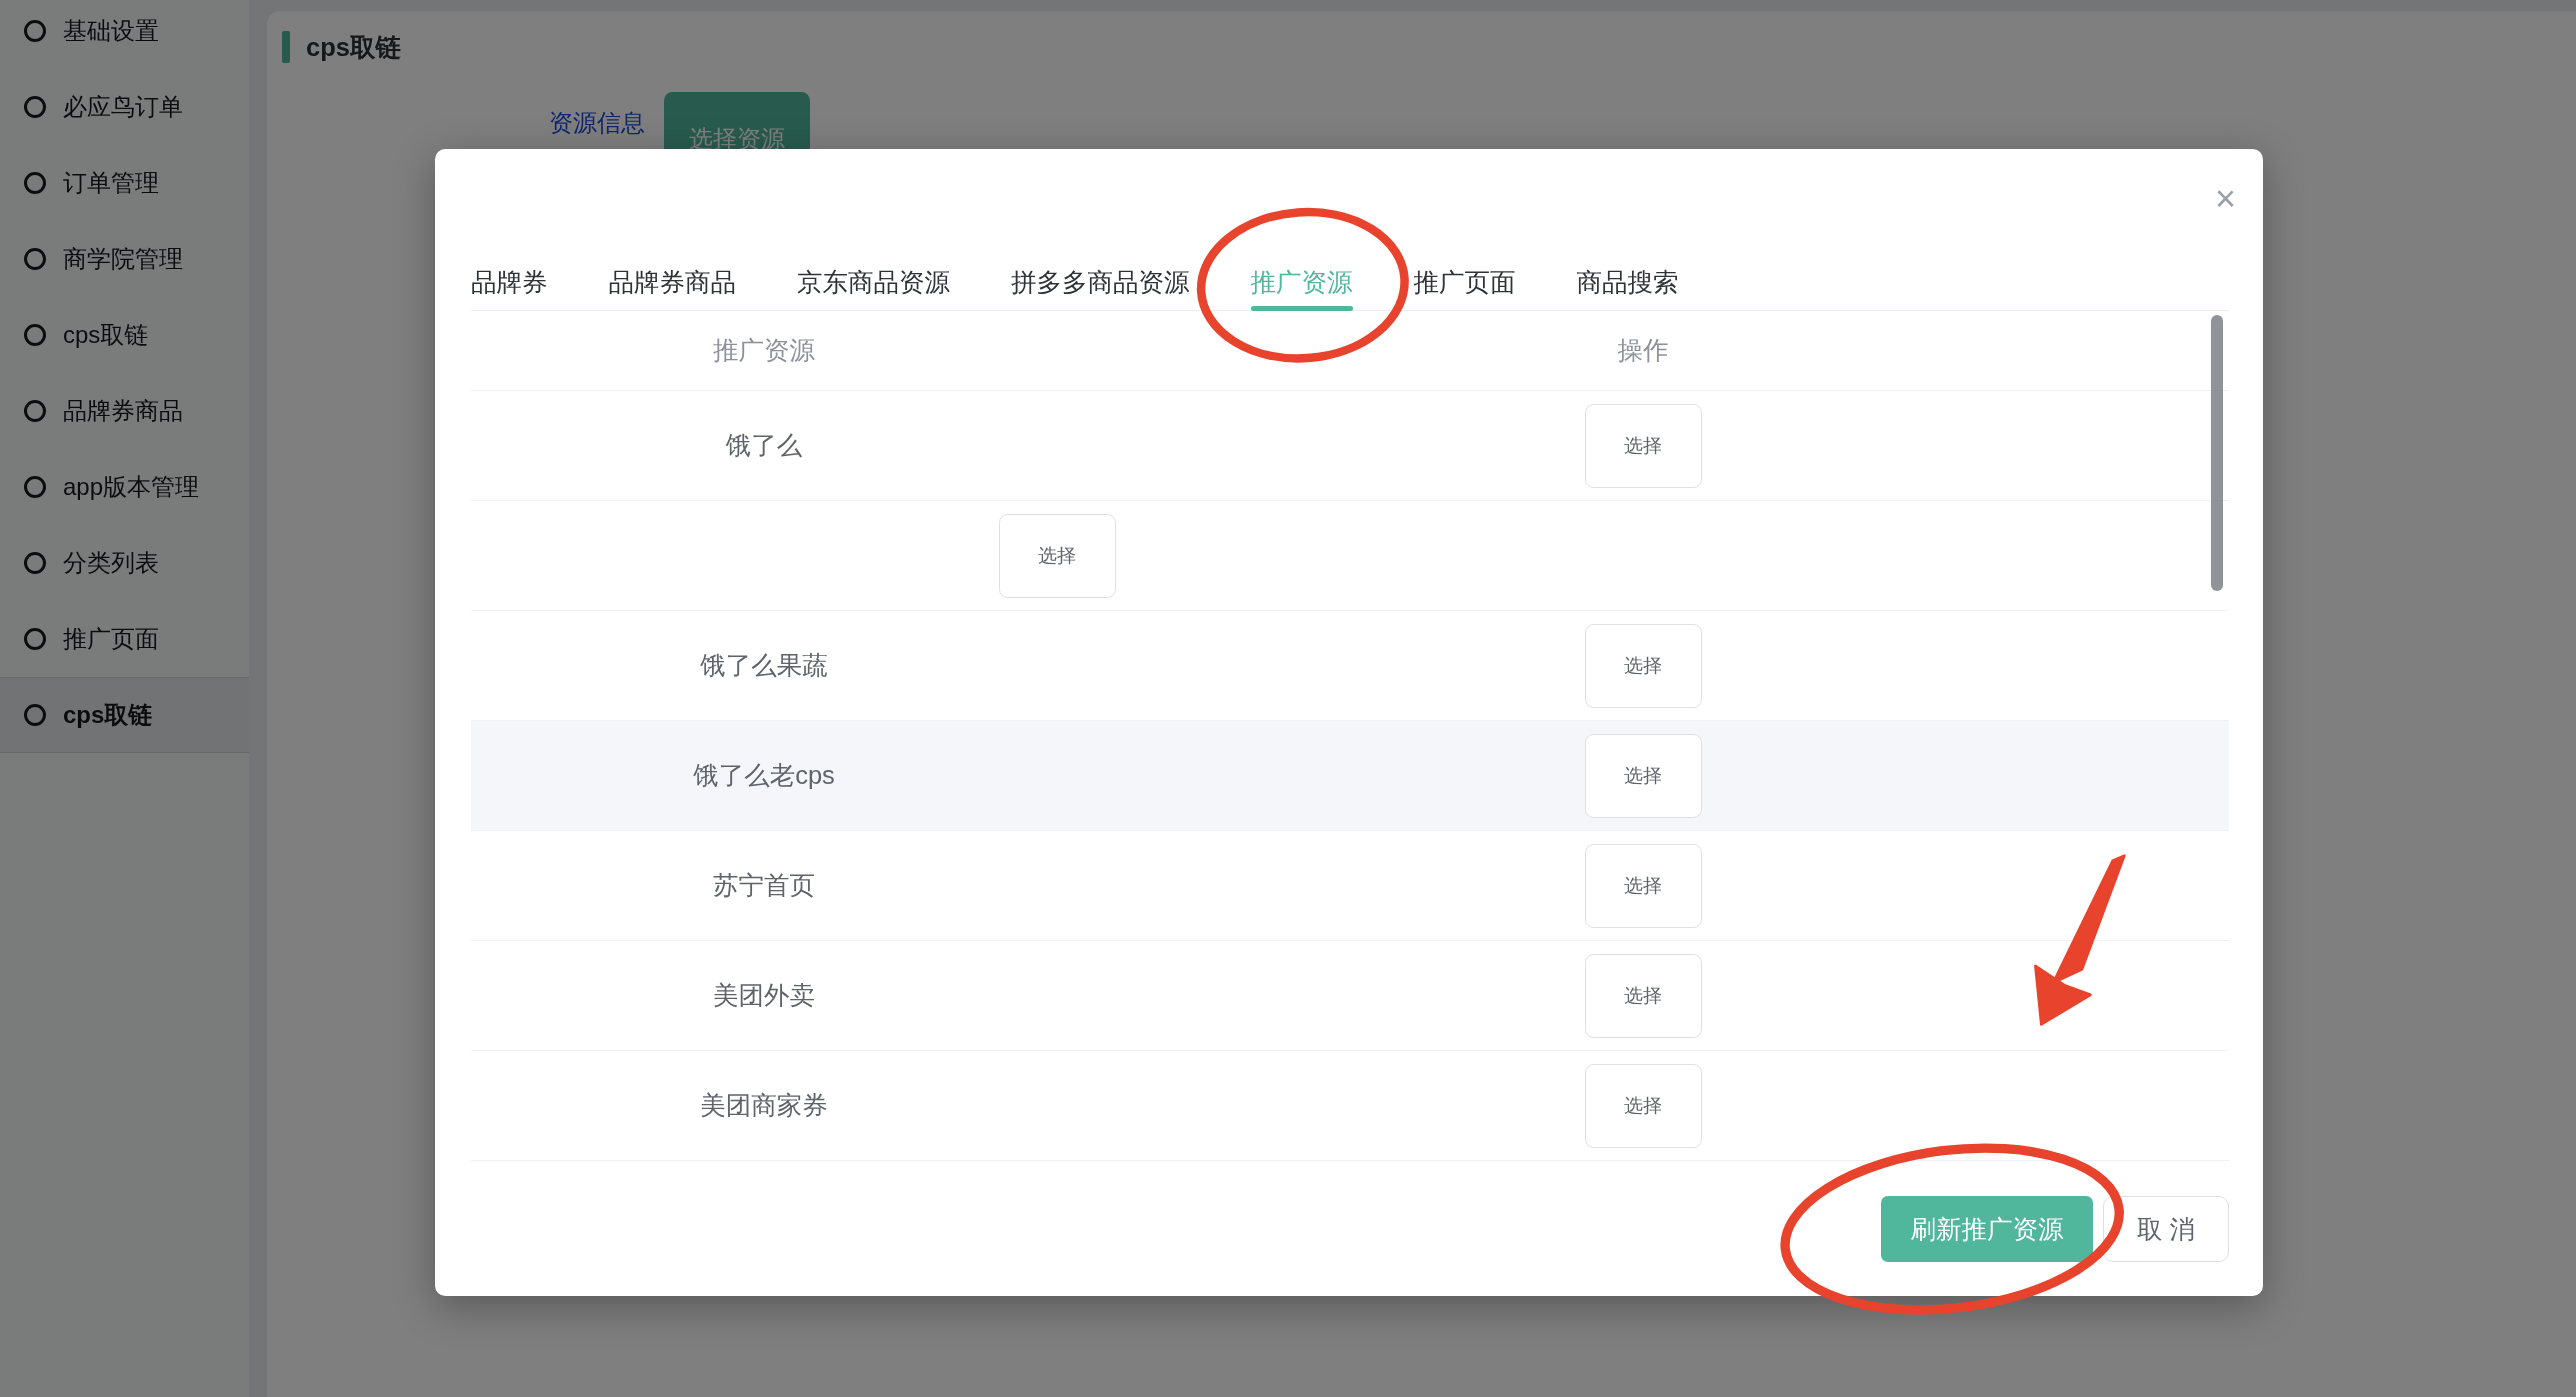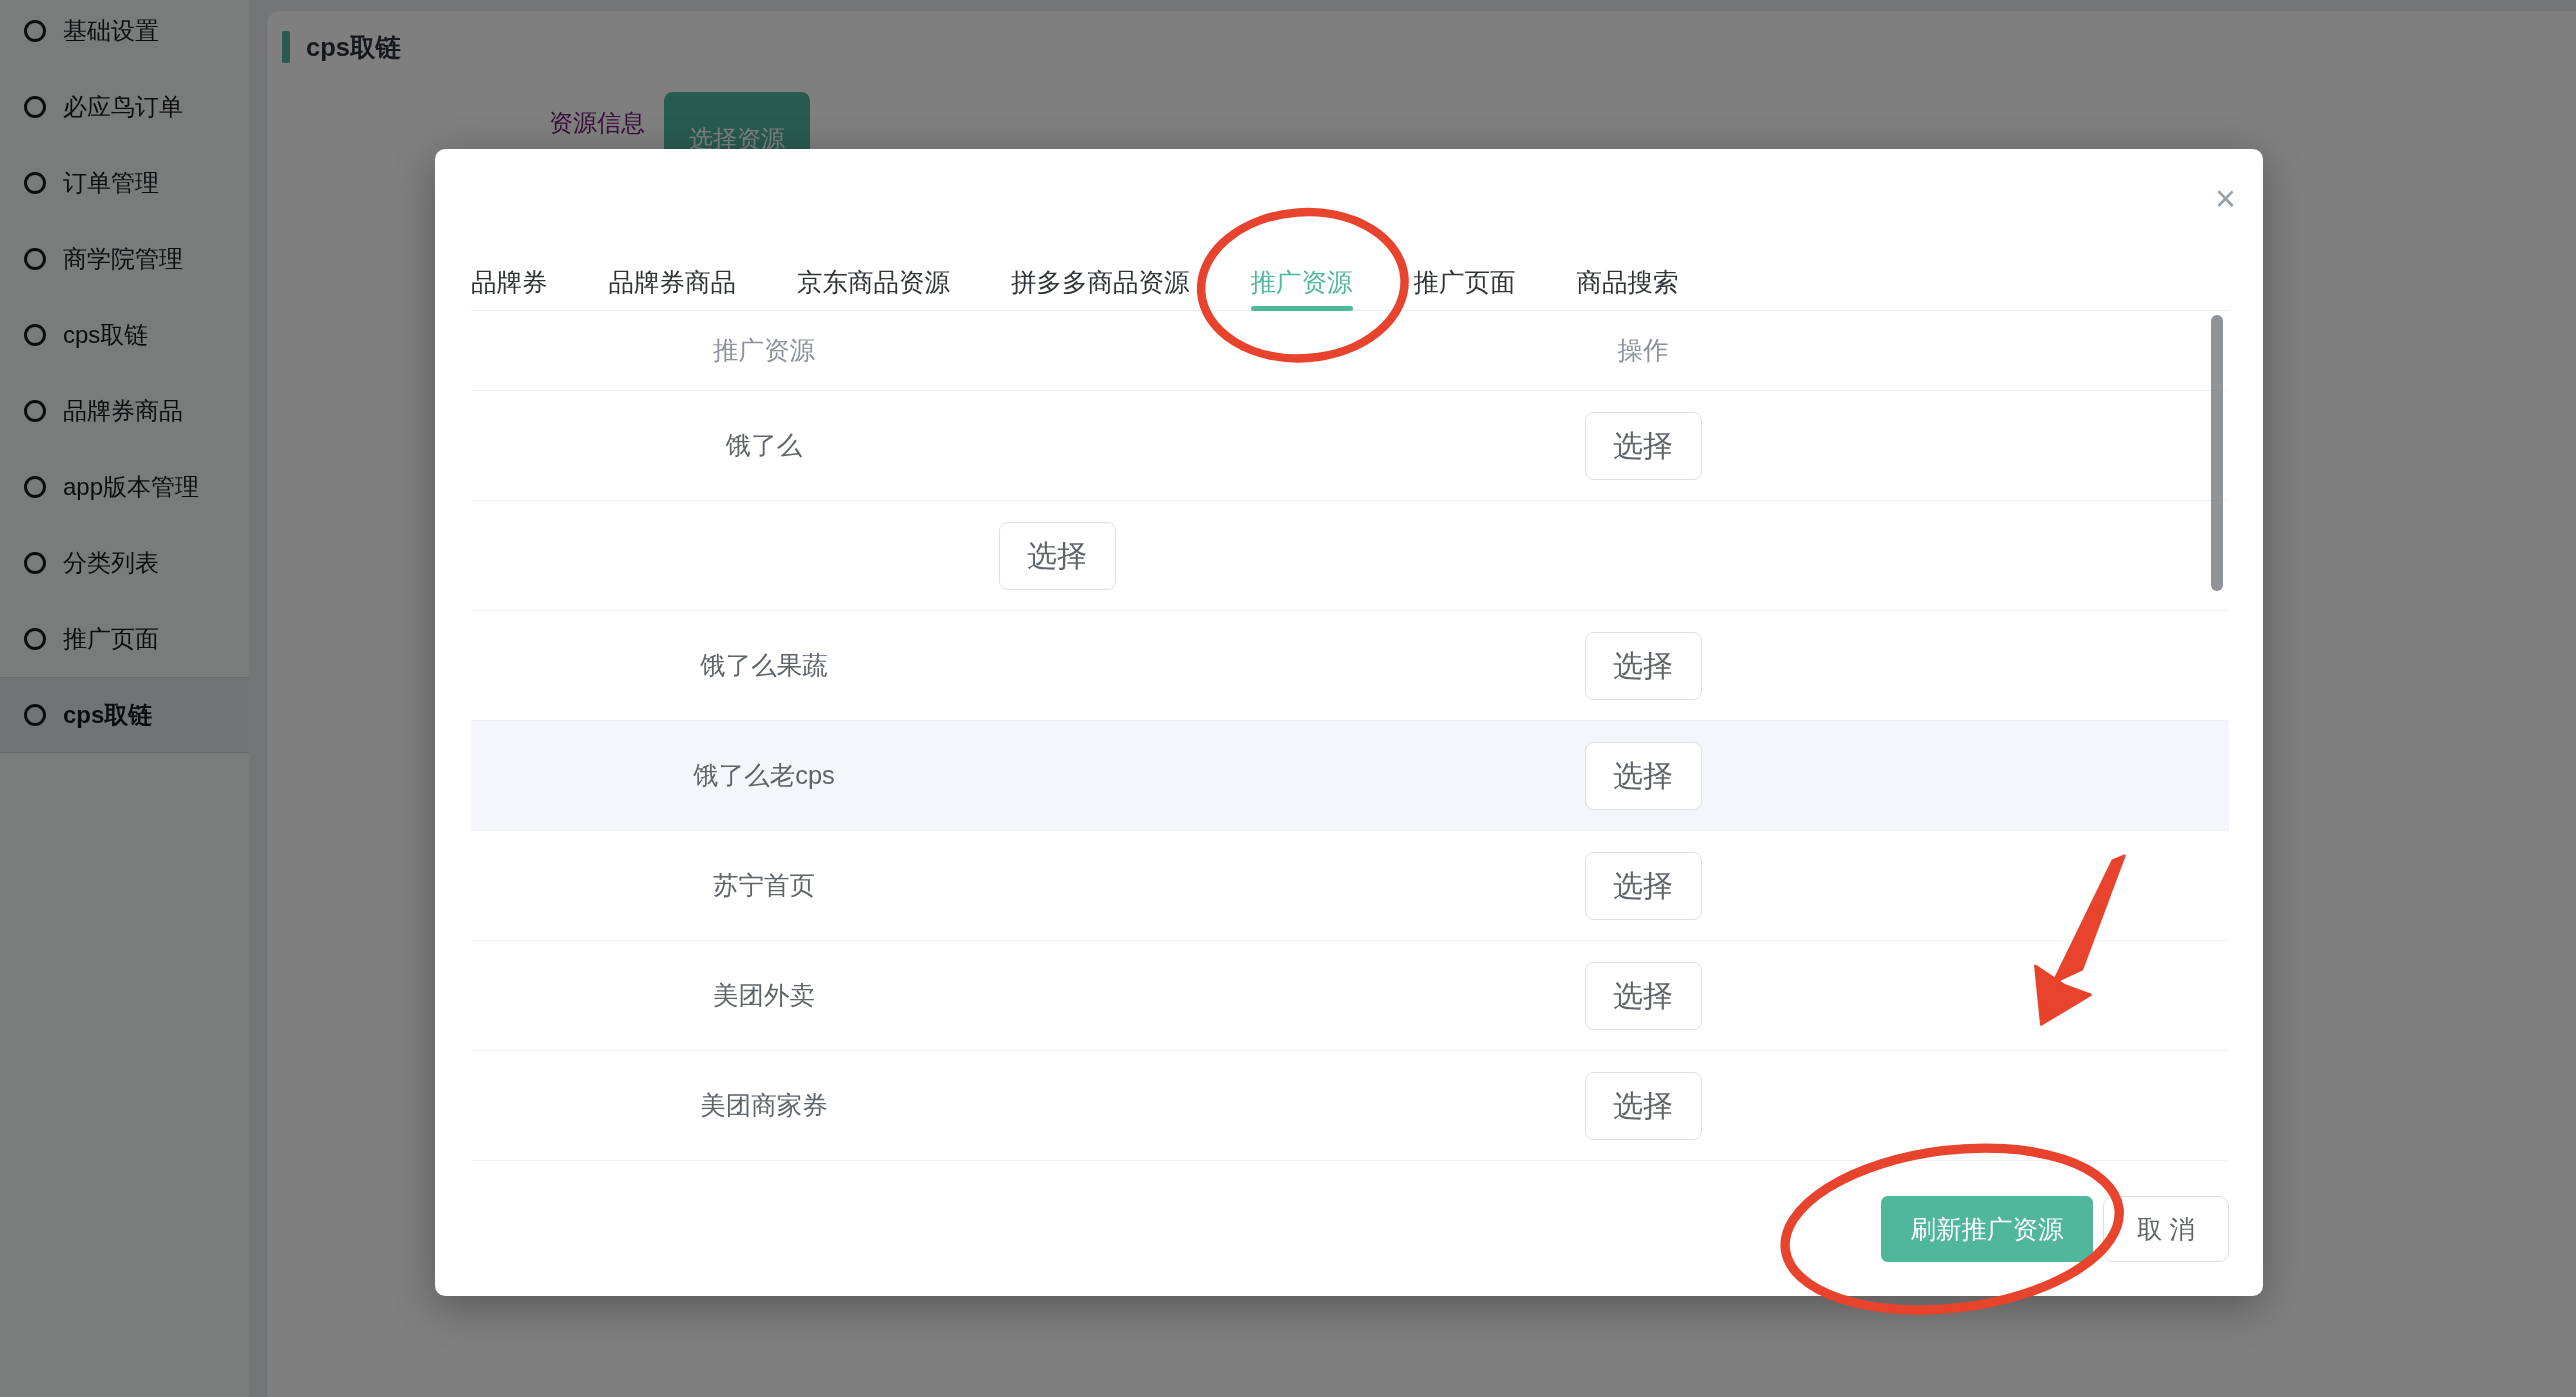--- a/index.html
+++ b/index.html
@@ -11,21 +11,21 @@
   .sidebar { position:absolute; left:0; top:0; width:249px; height:1398px; background:#f5f6f7; z-index:1; }
   .side-list { list-style:none; margin-top:-6.8px; }
   .side-item { height:76px; display:flex; align-items:center; padding-left:24px; font-size:24px; color:#17191d; cursor:pointer; }
   .side-item .ring { width:22px; height:22px; border:3.4px solid #17191d; border-radius:50%; margin-right:17px; flex:0 0 auto; }
   .side-item.selected { background:#e4e6e8; border-top:0.8px solid #cfd2d6; border-bottom:0.8px solid #cfd2d6; font-weight:bold; }
 
   
   .main-card { position:absolute; left:267px; top:11px; width:2309px; height:1387px; background:#ffffff; border-radius:13.6px 0 0 0; z-index:2; }
   .title-bar { position:absolute; left:15.3px; top:20.4px; width:7.6px; height:32px; background:#50b69c; border-radius:1.7px; }
   .page-title { position:absolute; left:39px; top:20.4px; line-height:32px; font-size:25.5px; font-weight:bold; color:#2c3137; }
-  .top-tab-plain { position:absolute; left:282px; top:100px; height:24px; line-height:24px; font-size:24px; color:#701a75; cursor:pointer; }
+  .top-tab-plain { position:absolute; left:282px; top:100px; height:24px; line-height:24px; font-size:24px; color:#1d4ed8; cursor:pointer; }
   .top-tab-active { position:absolute; left:397px; top:81px; width:146px; height:75px; background:#50b69c; border-radius:8.5px 8.5px 0 0; color:#ffffff; font-size:24px; text-align:center; padding-top:31px; cursor:pointer; }
 
   
   .overlay { position:absolute; left:0; top:0; width:2576px; height:1398px; background:rgba(0,0,0,0.5); z-index:10; }
 
   
   .dialog { position:absolute; left:435px; top:149px; width:1828px; height:1147px; background:#ffffff; border-radius:10.2px; box-shadow:0 10.2px 41px rgba(0,0,0,0.3); z-index:20; }
   .dlg-close { position:absolute; left:1765px; top:24px; width:51px; height:51px; font-size:36px; line-height:51px; text-align:center; color:#9aa0a8; cursor:pointer; font-weight:normal; }
 
   .dlg-tabs { position:absolute; left:36px; top:115px; width:1758px; display:flex; gap:61px; border-bottom:1.7px solid #e9edf3; padding-bottom:8.5px; }
@@ -35,21 +35,21 @@
 
   .dlg-table { position:absolute; left:36px; top:162px; width:1758px; }
   .t-row { display:flex; align-items:center; border-bottom:1.7px solid #eef1f6; }
   .t-head { height:80px; }
   .t-body-row { height:110px; }
   .t-body-row.highlight { background:#f4f6fa; }
   .c1 { width:586px; text-align:center; }
   .c2 { width:1172px; text-align:center; }
   .t-head .c1, .t-head .c2 { font-size:25.5px; color:#8c919b; }
   .cell-text { font-size:25.5px; color:#5f646b; }
-  .pick-btn { display:inline-block; width:117px; height:68px; background:#ffffff; border:1.7px solid #dcdfe4; border-radius:8.5px; font-size:30px; color:#5f646b; line-height:65px; text-align:center; cursor:pointer; font-family:inherit; }
+  .pick-btn { display:inline-block; width:117px; height:84px; background:#ffffff; border:1.7px solid #dcdfe4; border-radius:8.5px; font-size:19px; color:#5f646b; line-height:65px; text-align:center; cursor:pointer; font-family:inherit; }
 
   .scroll-thumb { position:absolute; left:1776px; top:166px; width:12px; height:276px; background:#7d8187; opacity:.85; border-radius:6px; cursor:pointer; }
 
   .dlg-footer { position:absolute; left:36px; top:1047px; width:1758px; display:flex; justify-content:flex-end; gap:10px; }
   .btn-refresh { width:212px; height:66px; background:#50b69c; border:none; border-radius:6.8px; color:#ffffff; font-size:25.5px; cursor:pointer; font-family:inherit; }
   .btn-cancel { width:126px; height:66px; background:#ffffff; border:1.7px solid #dcdfe4; border-radius:10px; color:#5f646b; font-size:25.5px; cursor:pointer; font-family:inherit; white-space:nowrap; }
 
   
   .annotations { position:absolute; left:0; top:0; width:2576px; height:1398px; z-index:30; pointer-events:none; }
 </style>

